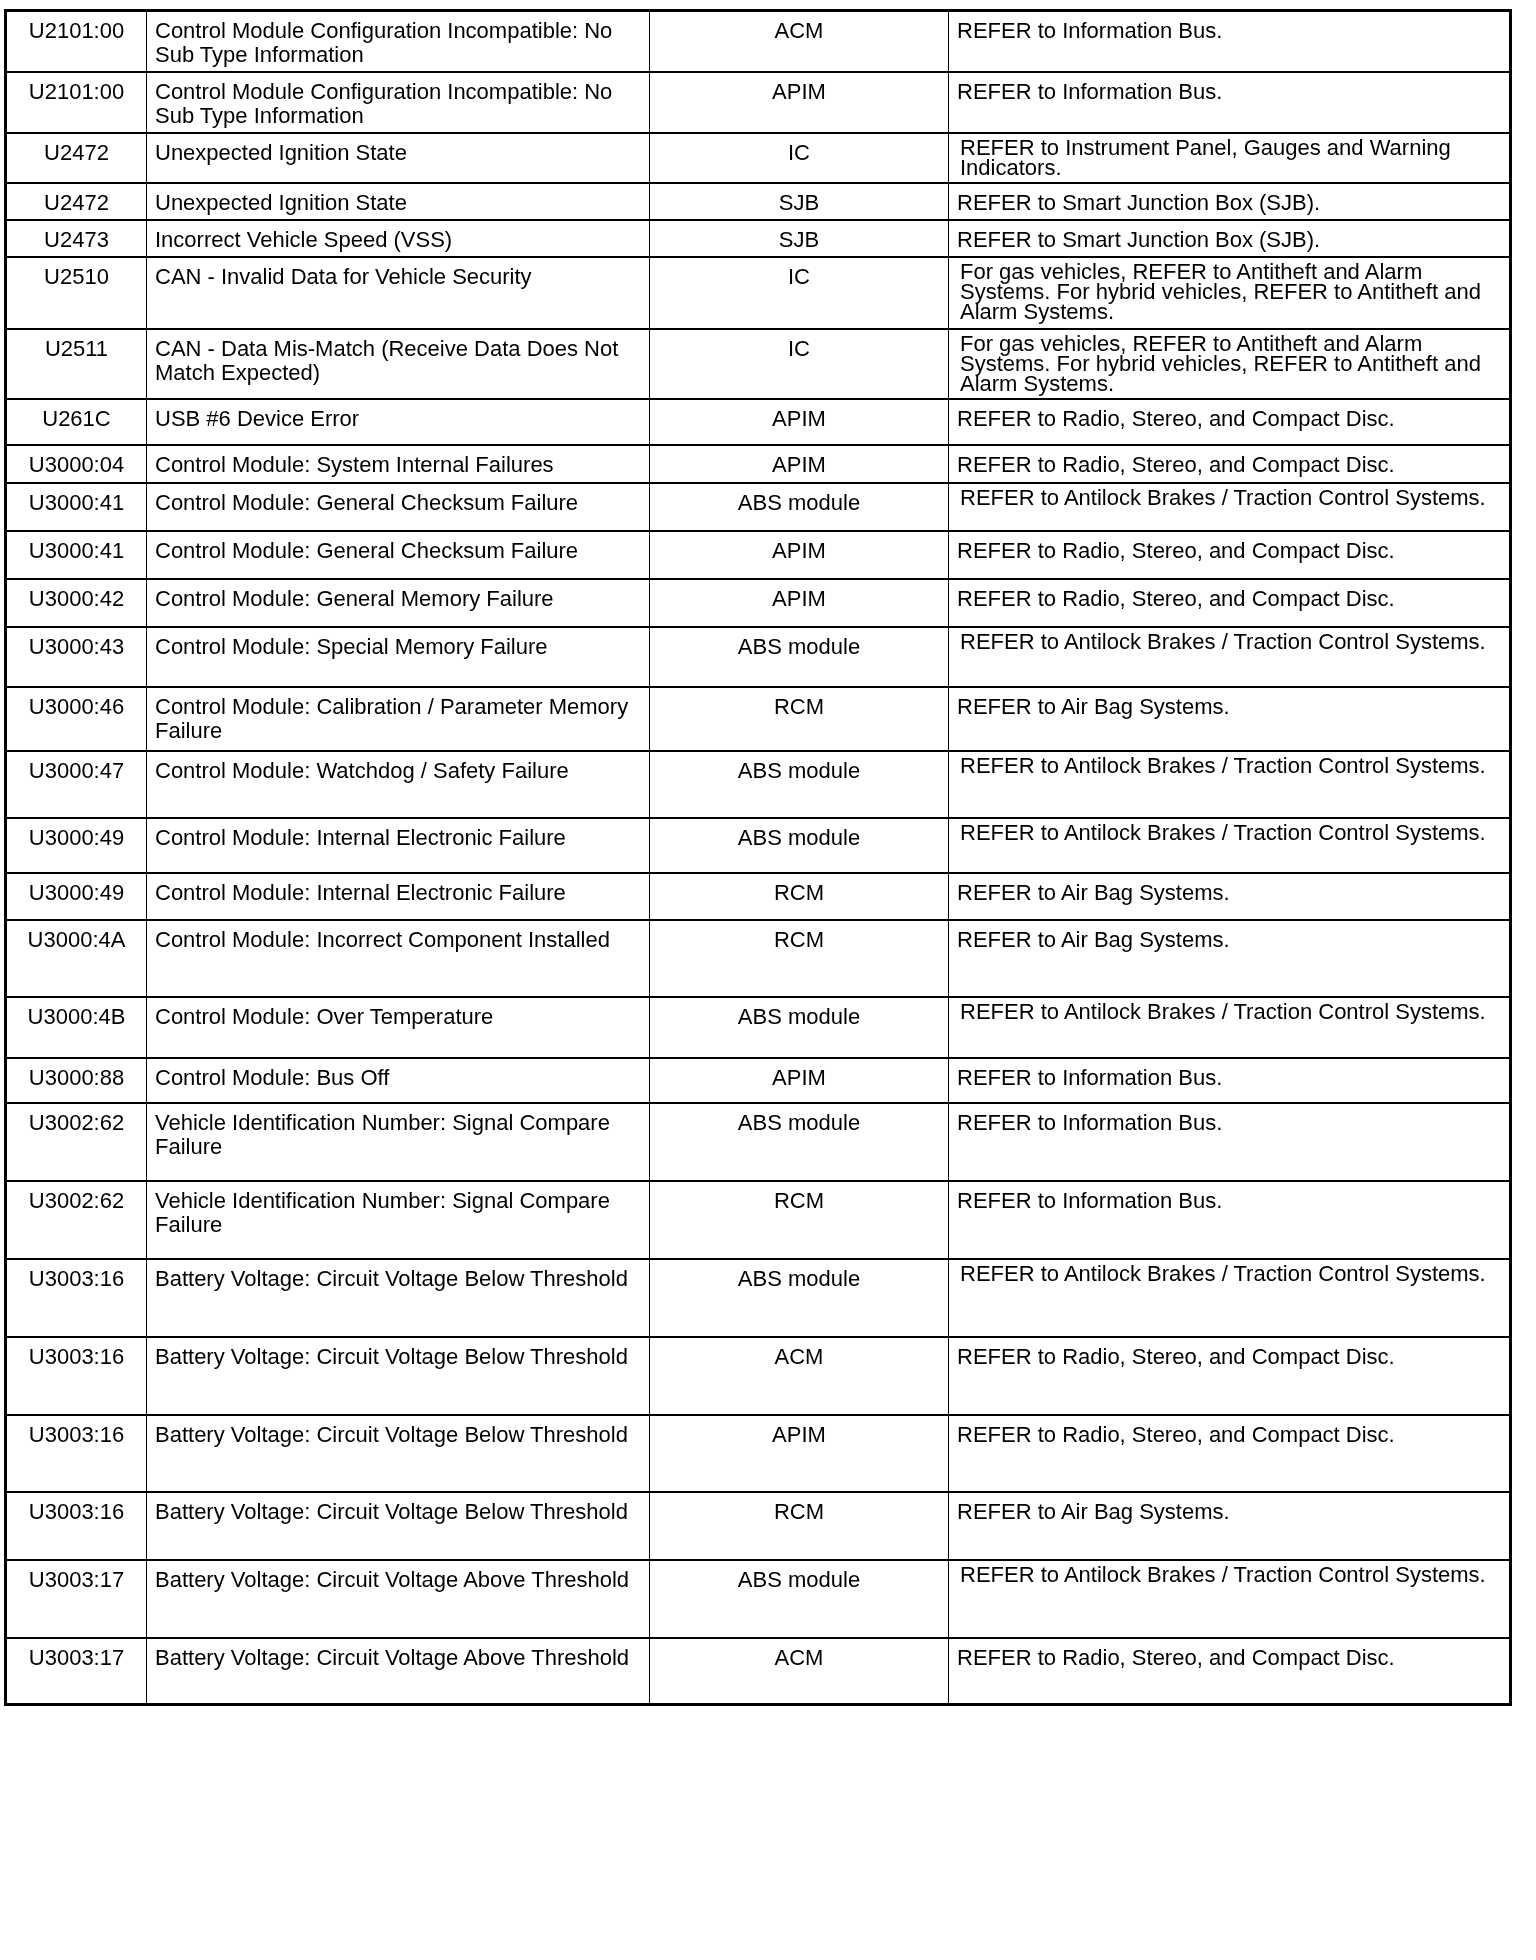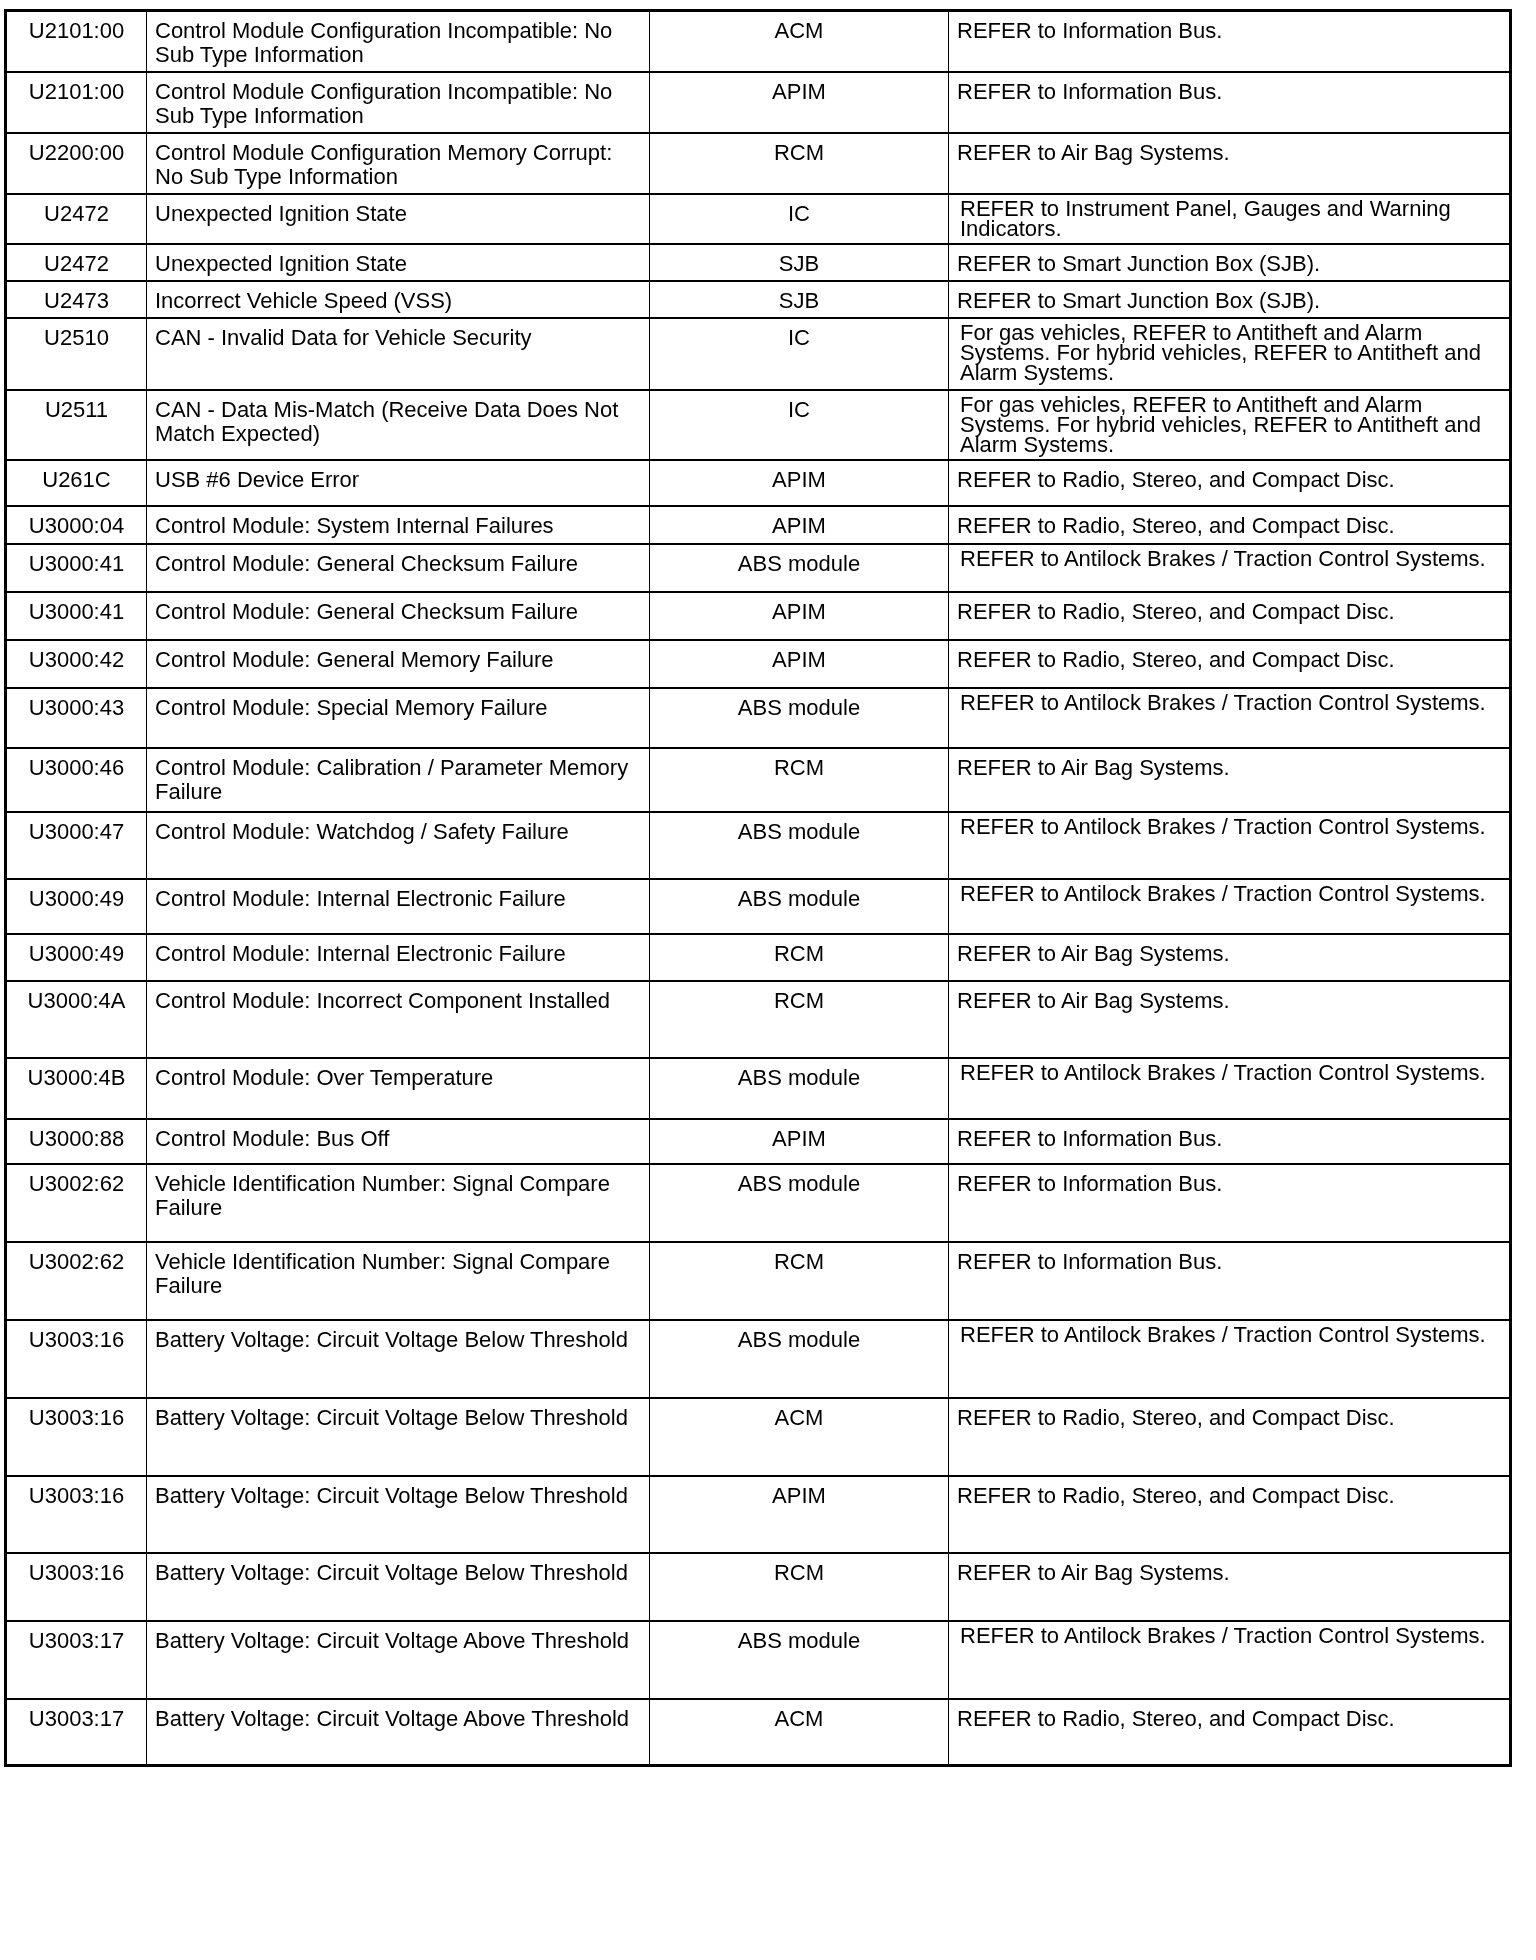--- a/index.html
+++ b/index.html
@@ -39,26 +39,20 @@
       <td class="desc">Control Module Configuration Incompatible: No Sub Type Information</td>
       <td class="mod">ACM</td>
       <td class="act">REFER to Information Bus.</td>
     </tr>
     <tr style="height:58px">
       <td class="code">U2101:00</td>
       <td class="desc">Control Module Configuration Incompatible: No Sub Type Information</td>
       <td class="mod">APIM</td>
       <td class="act">REFER to Information Bus.</td>
     </tr>
-    <tr style="height:58px">
-      <td class="code">U2200:00</td>
-      <td class="desc">Control Module Configuration Memory Corrupt: No Sub Type Information</td>
-      <td class="mod">RCM</td>
-      <td class="act">REFER to Air Bag Systems.</td>
-    </tr>
     <tr style="height:48px">
       <td class="code vmid">U2472</td>
       <td class="desc vmid">Unexpected Ignition State</td>
       <td class="mod vmid">IC</td>
       <td class="act tight">REFER to Instrument Panel, Gauges and Warning Indicators.</td>
     </tr>
     <tr style="height:36px">
       <td class="code vmid">U2472</td>
       <td class="desc vmid">Unexpected Ignition State</td>
       <td class="mod vmid">SJB</td>

